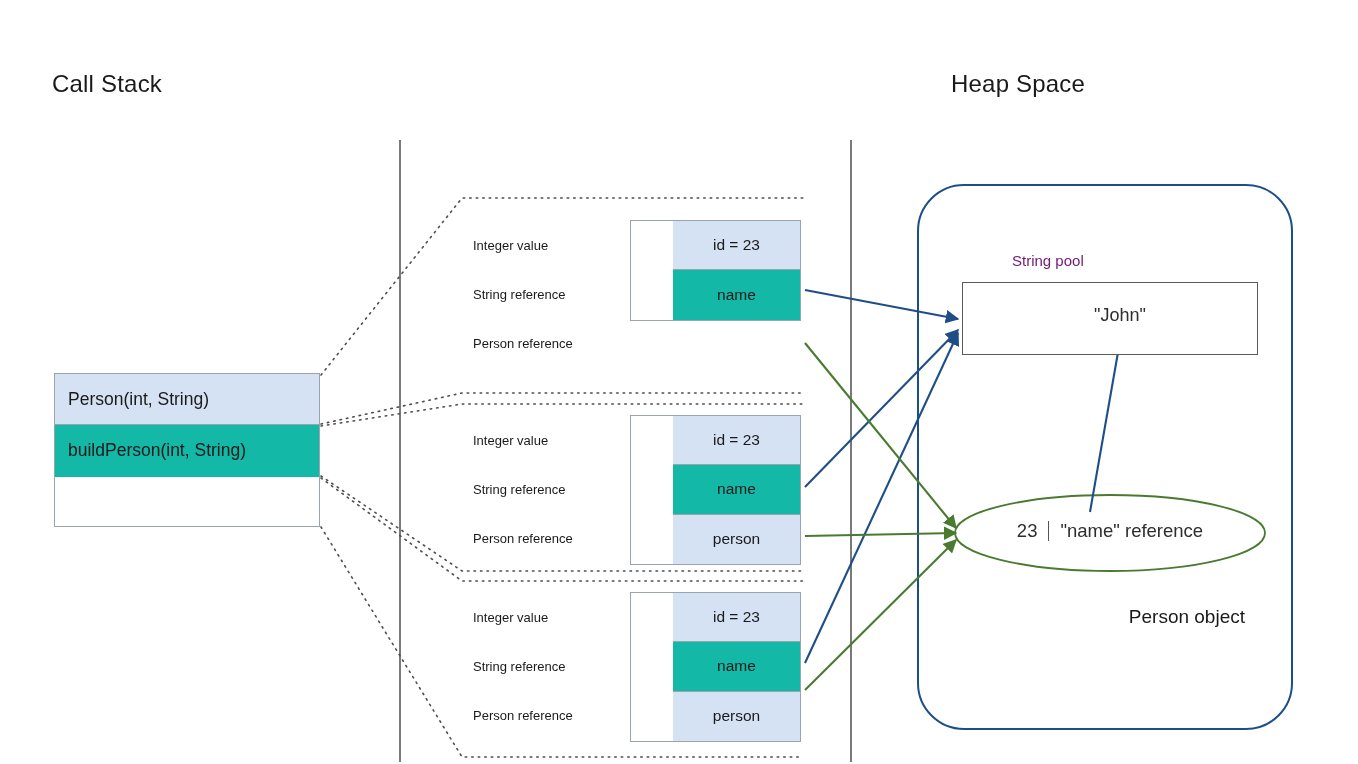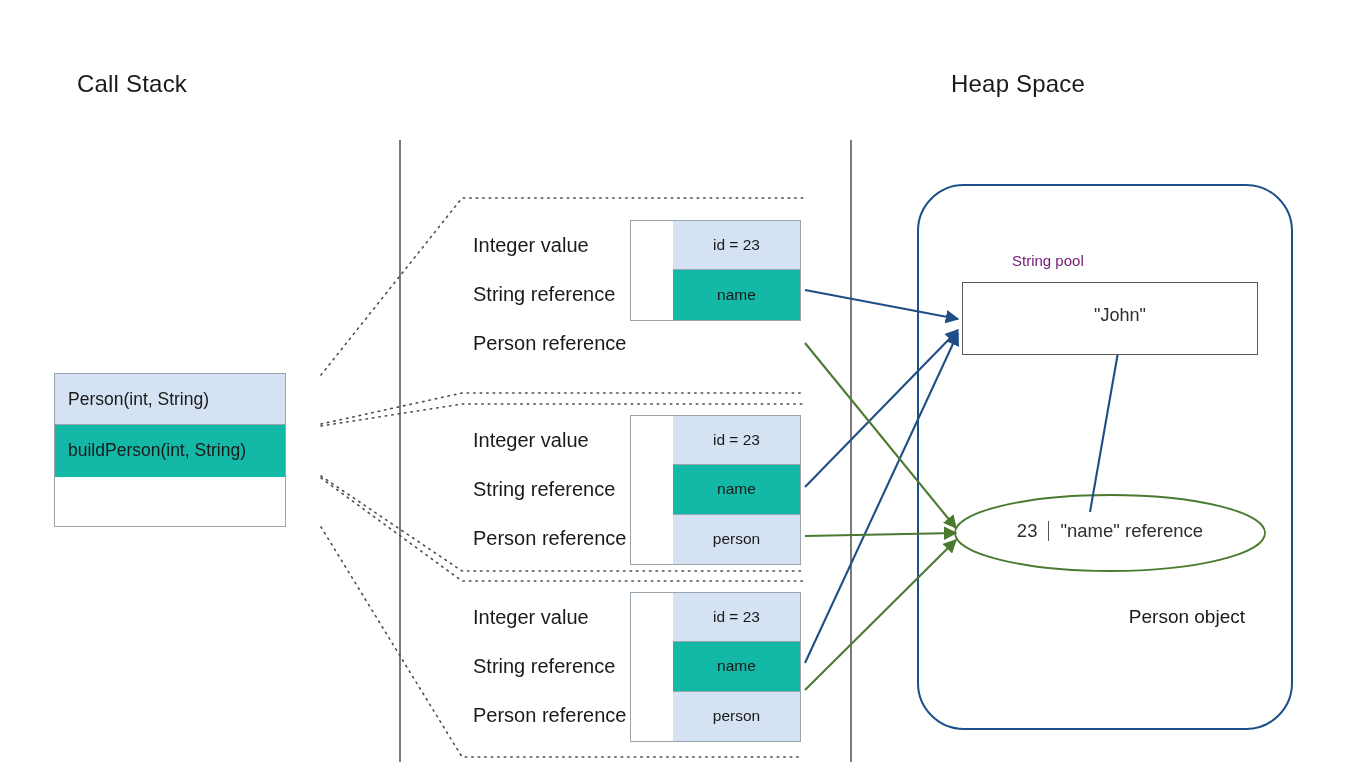--- a/index.html
+++ b/index.html
@@ -26,30 +26,30 @@
     height: 764px;
     pointer-events: none;
   }
   .section-title {
     position: absolute;
     font-size: 24px;
     color: #1a1a1a;
     white-space: nowrap;
     letter-spacing: 0.2px;
   }
-  #title-call-stack { left: 52px;  top: 70px; margin-left: 25px; }
+  #title-call-stack { left: 52px;  top: 70px; }
   #title-stack-mem  { left: 467px; top: 70px; }
   #title-heap       { left: 951px; top: 70px; }
 
   
   #call-stack-box {
     position: absolute;
     left: 54px;
     top: 373px;
-    width: 232px;
+    width: 266px;
     height: 154px;
     border: 1px solid #9aa4ad;
     box-sizing: border-box;
   }
   .cs-row {
     height: 51.33px;
     box-sizing: border-box;
     display: flex;
     align-items: center;
     padding-left: 13px;
@@ -59,21 +59,21 @@
     white-space: nowrap;
   }
   .cs-row:last-child { border-bottom: none; }
   .fill-blue  { background: #d5e2f3; }
   .fill-white { background: #14b8a6; }
 
   
   .frame { position: absolute; }
   .frame-label {
     position: absolute;
-    font-size: 20px;
+    font-size: 13px;
     color: #1a1a1a;
     white-space: nowrap;
     left: 0;
     transform: translateY(-50%);
   }
   .cell-col {
     position: absolute;
     left: 157px;
     top: 0;
     width: 171px;

